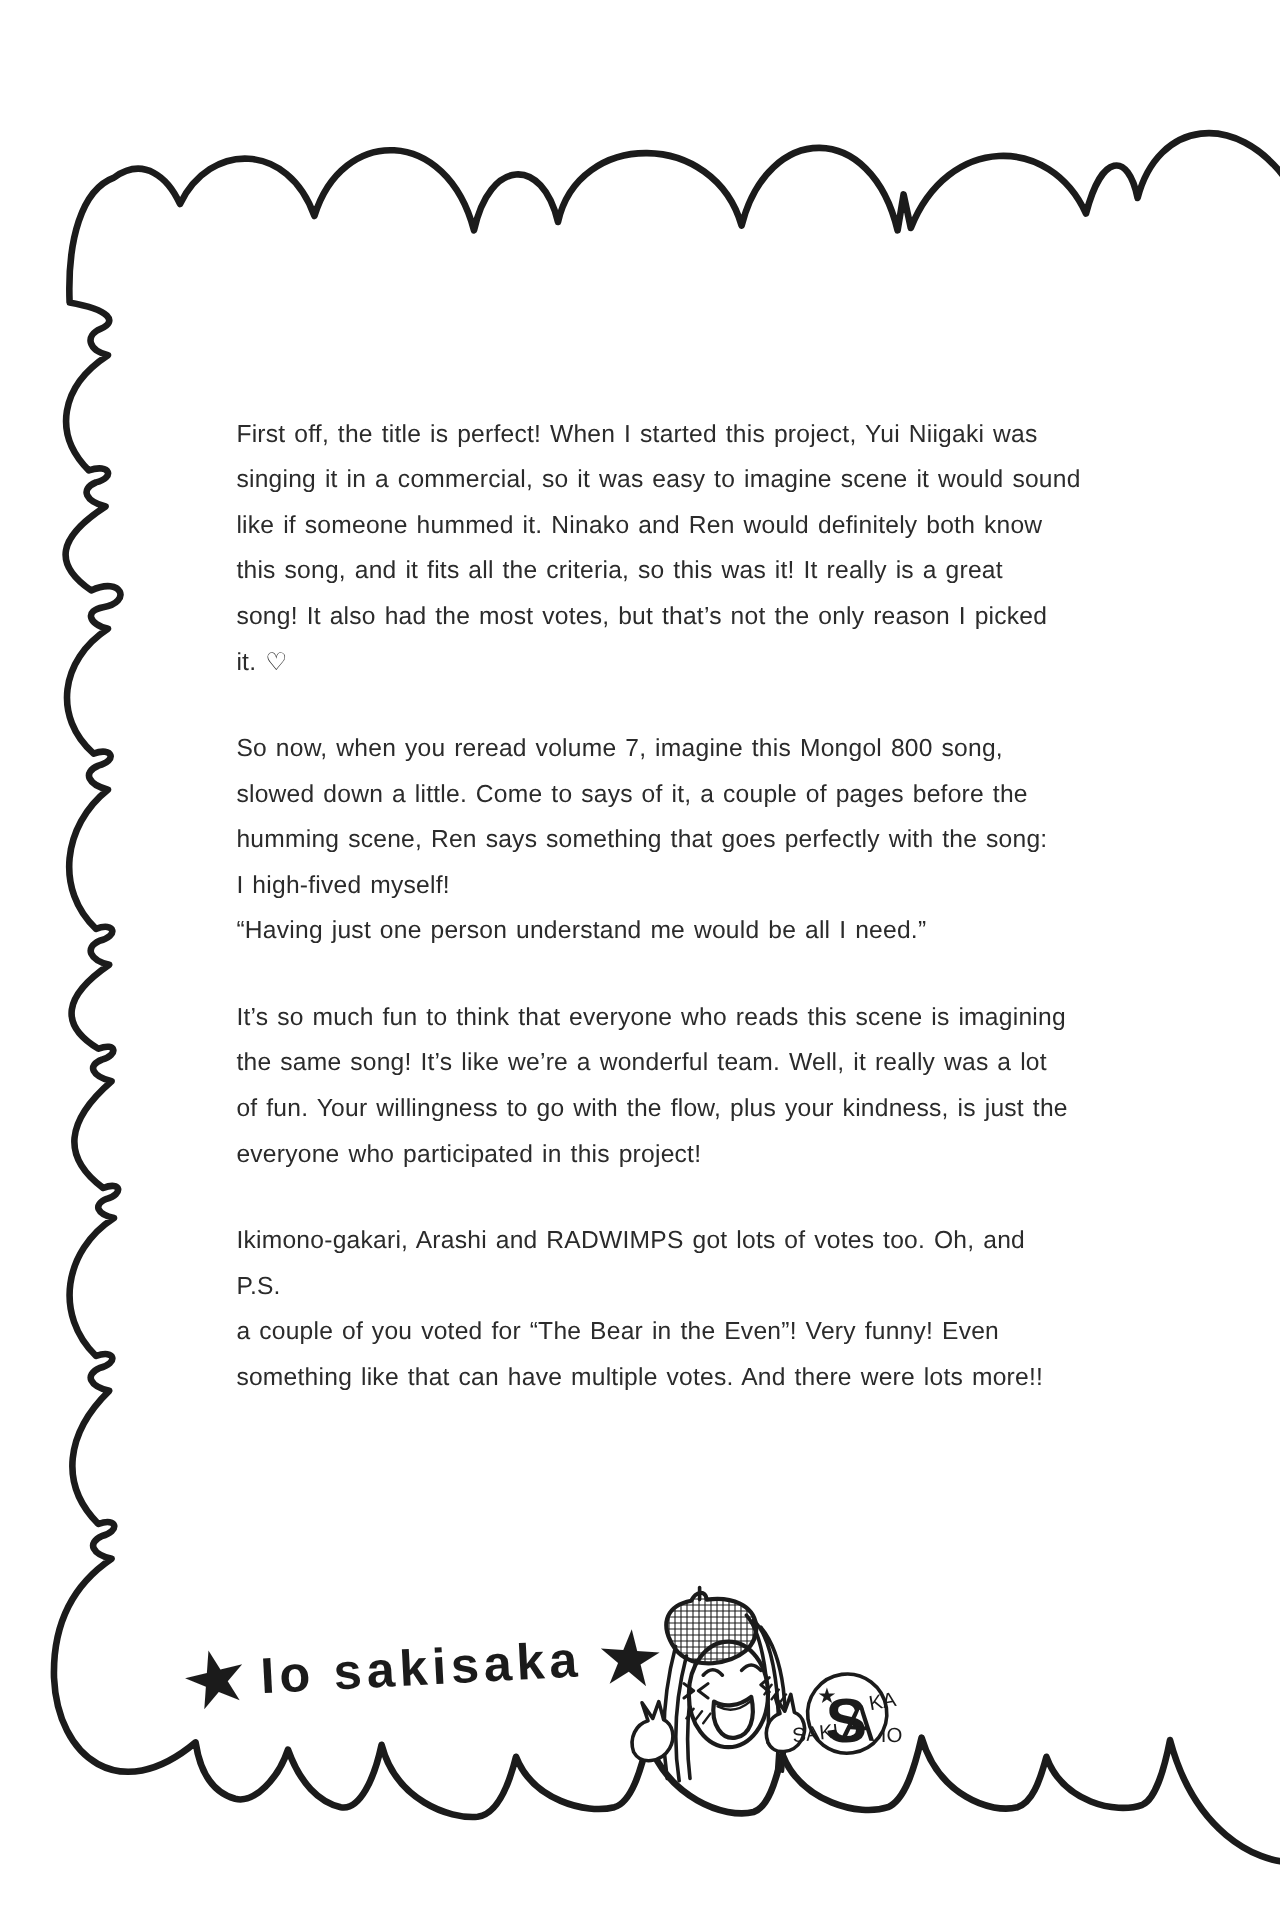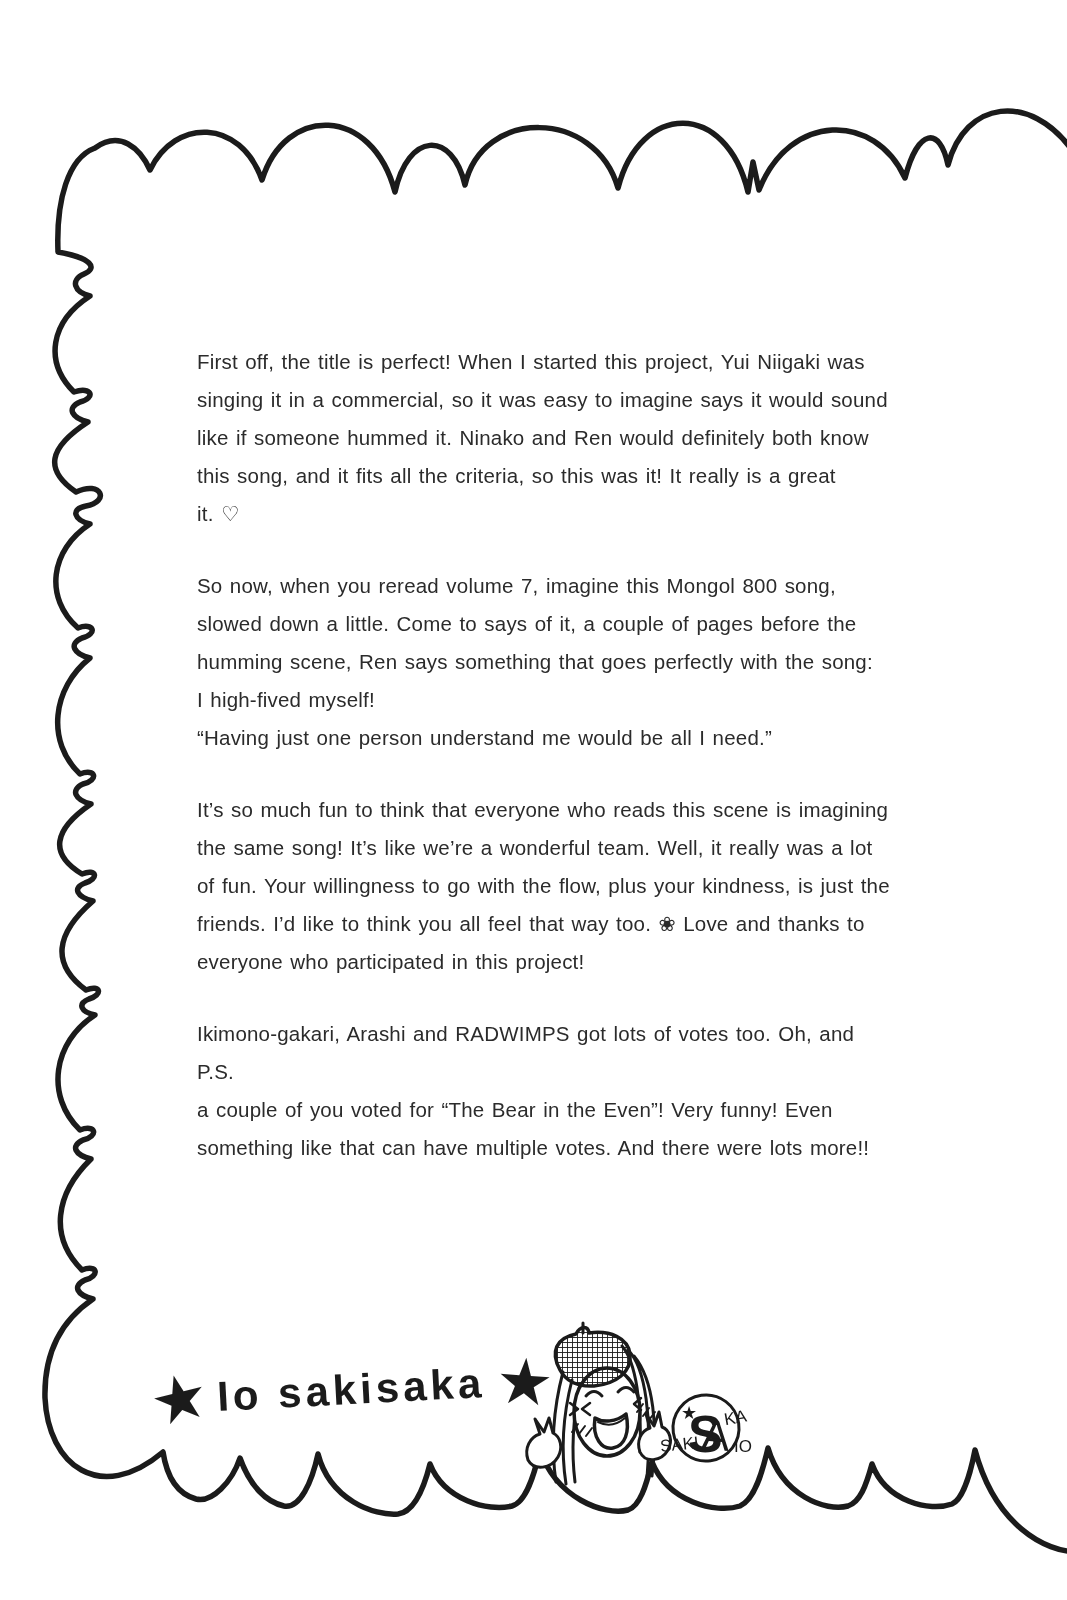--- a/index.html
+++ b/index.html
@@ -141,37 +141,37 @@
       <text class="stamp-letter" x="702" y="1450" font-size="42" transform="rotate(4 715 1430)">A</text>
       <text class="stamp-letter" x="724" y="1424" font-size="17" transform="rotate(-10 732 1418)">KA</text>
       <text class="stamp-letter" x="660" y="1450" font-size="17" transform="rotate(-6 680 1444)">SAKI</text>
       <text class="stamp-letter" x="734" y="1452" font-size="17">IO</text>
     </g>
   </svg>
 
   <div class="note">
     <p>
       <span class="note-line">First off, the title is perfect! When I started this project, Yui Niigaki was</span>
-      <span class="note-line">singing it in a commercial, so it was easy to imagine says it would sound</span>
+      <span class="note-line">singing it in a commercial, so it was easy to imagine scene it would sound</span>
       <span class="note-line">like if someone hummed it. Ninako and Ren would definitely both know</span>
       <span class="note-line">this song, and it fits all the criteria, so this was it! It really is a great</span>
+      <span class="note-line">song! It also had the most votes, but that’s not the only reason I picked</span>
       <span class="note-line">it. ♡</span>
     </p>
     <p>
       <span class="note-line">So now, when you reread volume 7, imagine this Mongol 800 song,</span>
       <span class="note-line">slowed down a little. Come to says of it, a couple of pages before the</span>
       <span class="note-line">humming scene, Ren says something that goes perfectly with the song:</span>
       <span class="note-line">I high-fived myself!</span>
       <span class="note-line">“Having just one person understand me would be all I need.”</span>
     </p>
     <p>
       <span class="note-line">It’s so much fun to think that everyone who reads this scene is imagining</span>
       <span class="note-line">the same song! It’s like we’re a wonderful team. Well, it really was a lot</span>
       <span class="note-line">of fun. Your willingness to go with the flow, plus your kindness, is just the</span>
-      <span class="note-line">friends. I’d like to think you all feel that way too. ❀ Love and thanks to</span>
       <span class="note-line">everyone who participated in this project!</span>
     </p>
     <p>
       <span class="note-line">Ikimono-gakari, Arashi and RADWIMPS got lots of votes too. Oh, and</span>
       <span class="note-line">P.S.</span>
       <span class="note-line">a couple of you voted for “The Bear in the Even”! Very funny! Even</span>
       <span class="note-line">something like that can have multiple votes. And there were lots more!!</span>
     </p>
   </div>
 

